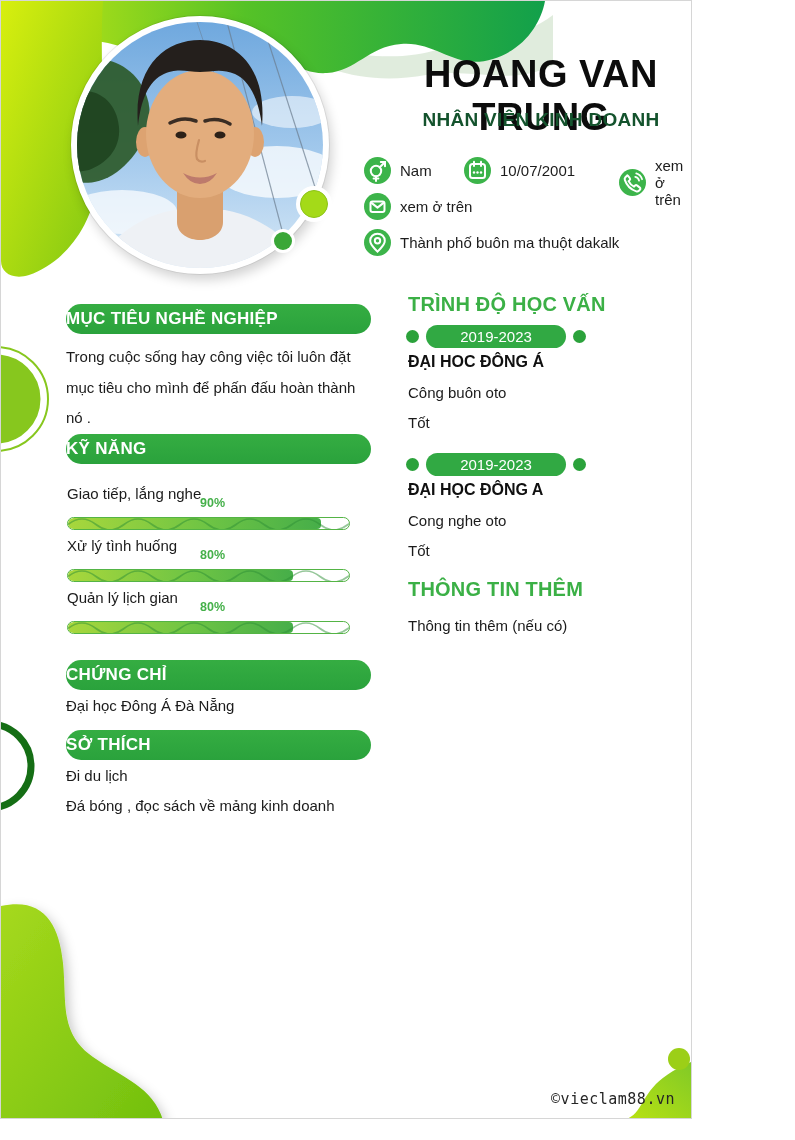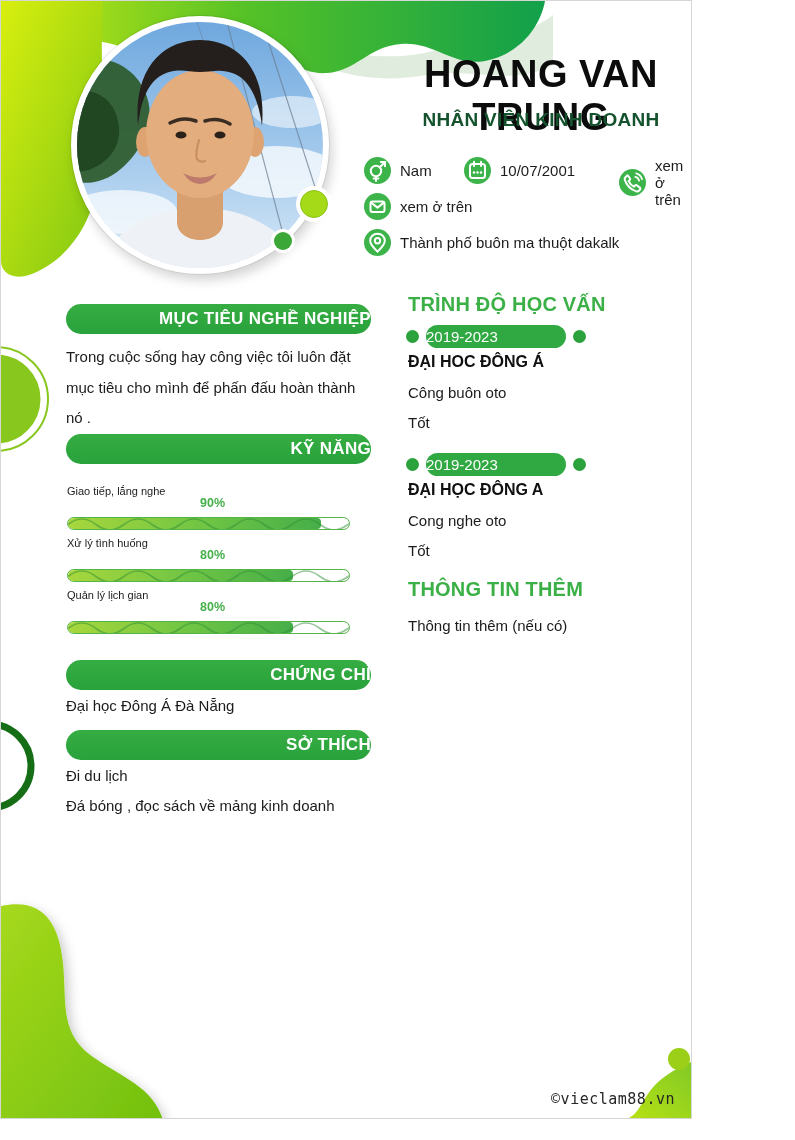--- a/index.html
+++ b/index.html
@@ -25,36 +25,36 @@
 
   
   .contact-item { position:absolute; display:flex; align-items:center; gap:9px; font-size:15px; color:#1c1c1c; }
   .cicon { width:27px; height:27px; border-radius:50%; background:#3cb44a; flex:0 0 27px;
            display:flex; align-items:center; justify-content:center; }
   .cicon svg { width:27px; height:27px; }
 
   
   .pill-header { position:absolute; left:65px; width:305px; height:30px; border-radius:15px;
            background:linear-gradient(180deg,#35ad42,#2aa23c); color:#ffffff; font-size:17px; font-weight:700;
-           text-align:right; line-height:30px; letter-spacing:.3px; }
+           text-align:left; line-height:30px; letter-spacing:.3px; }
   .body-text { position:absolute; font-size:15px; color:#1b1b1b; }
   .para { left:65px; width:307px; line-height:30.5px; }
-  .skill-label { position:absolute; left:66px; font-size:11px; color:#1b1b1b; }
+  .skill-label { position:absolute; left:66px; font-size:15px; color:#1b1b1b; }
   .skill-pct { position:absolute; left:65px; width:293px; text-align:center; font-size:12.5px; font-weight:700; color:#45b04a; }
   .skill-bar { position:absolute; left:66px; width:283px; height:13px; border:1px solid #54b445; border-radius:7px;
            background:#ffffff; overflow:hidden; }
   .skill-fill { height:100%; border-radius:7px 5px 5px 7px; background:linear-gradient(90deg,#a8d73c,#6ec444 55%,#46ae49); }
   .skill-wave { position:absolute; top:0; left:0; width:283px; height:13px; }
 
   
   .rc-header { position:absolute; left:407px; font-size:20px; font-weight:800; letter-spacing:.2px; color:#3bb046; }
   .timeline { position:absolute; left:405px; display:flex; align-items:center; gap:7px; }
   .tl-dot { width:13px; height:13px; border-radius:50%; background:#2ba23b; }
   .tl-pill { width:140px; height:23px; border-radius:12px; background:#31a943; color:#ffffff;
-             font-size:15px; text-align:left; line-height:23px; }
+             font-size:15px; text-align:center; line-height:23px; }
   .school { position:absolute; left:407px; font-size:16px; font-weight:700; color:#101010; }
   .edu-line { position:absolute; left:407px; font-size:15px; color:#1b1b1b; }
 
   .watermark { position:absolute; right:16px; top:1089px; font-family:"DejaVu Sans Mono", monospace;
              font-size:15px; color:#262626; letter-spacing:.5px; }
 </style>
 </head>
 <body>
 
 <div class="page">

